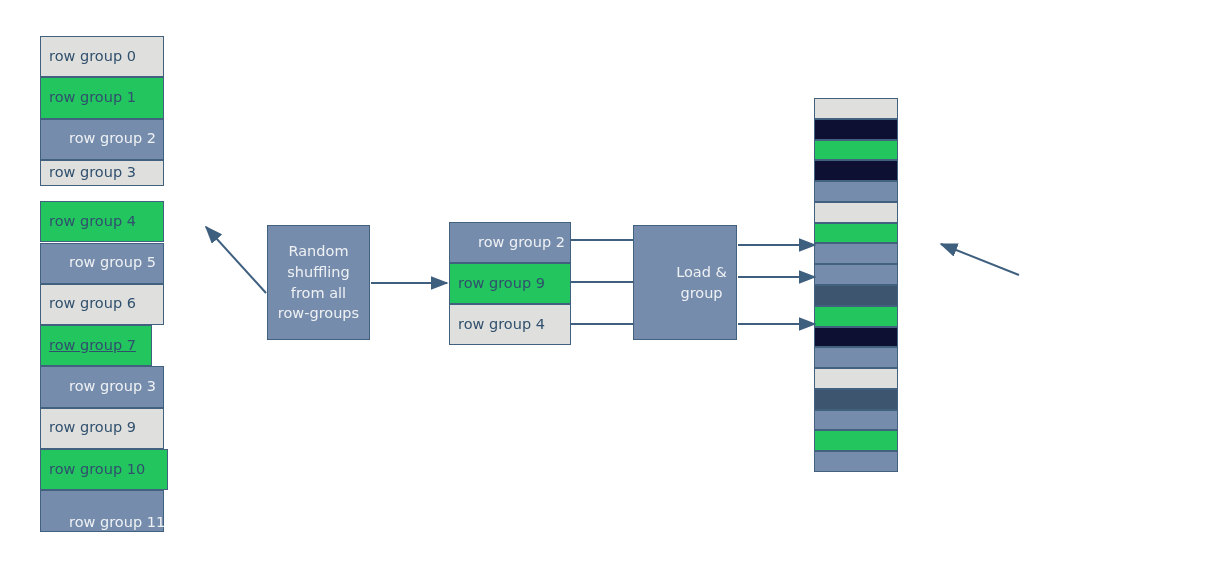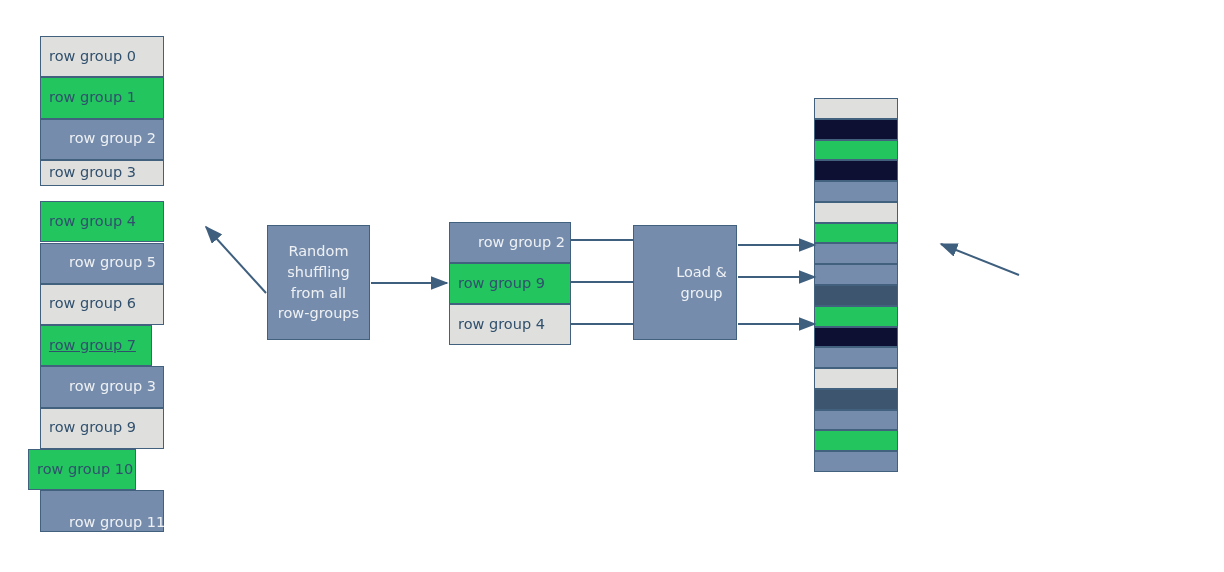--- a/index.html
+++ b/index.html
@@ -92,21 +92,21 @@
       </div>
       <div class="cell c-yellow" style="left: 40px; top: 325.1px; width: 112px; height: 41.3px; text-decoration: underline;">
         <span>row group 7</span>
       </div>
       <div class="cell c-blue" style="left: 40px; top: 366.4px; width: 124px; height: 41.3px;">
         <span>row group 3</span>
       </div>
       <div class="cell c-gray" style="left: 40px; top: 407.7px; width: 124px; height: 41.3px;">
         <span>row group 9</span>
       </div>
-      <div class="cell c-yellow" style="left: 28px; top: 449px; width: 108px; height: 41.3px;">
+      <div class="cell c-yellow" style="left: 40px; top: 449px; width: 128px; height: 41.3px;">
         <span>row group 10</span>
       </div>
       <div class="cell c-blue" style="left: 40px; top: 490.3px; width: 124px; height: 41.3px; align-items: flex-end;">
         <span>row group 11</span>
       </div>
     </div>
 
   <div class="procbox" id="random-sampling-box" style="left:267px; top:225px; width:103px; height:115px;">
     <div id="random-sampling-text">
         <div>Random</div>

